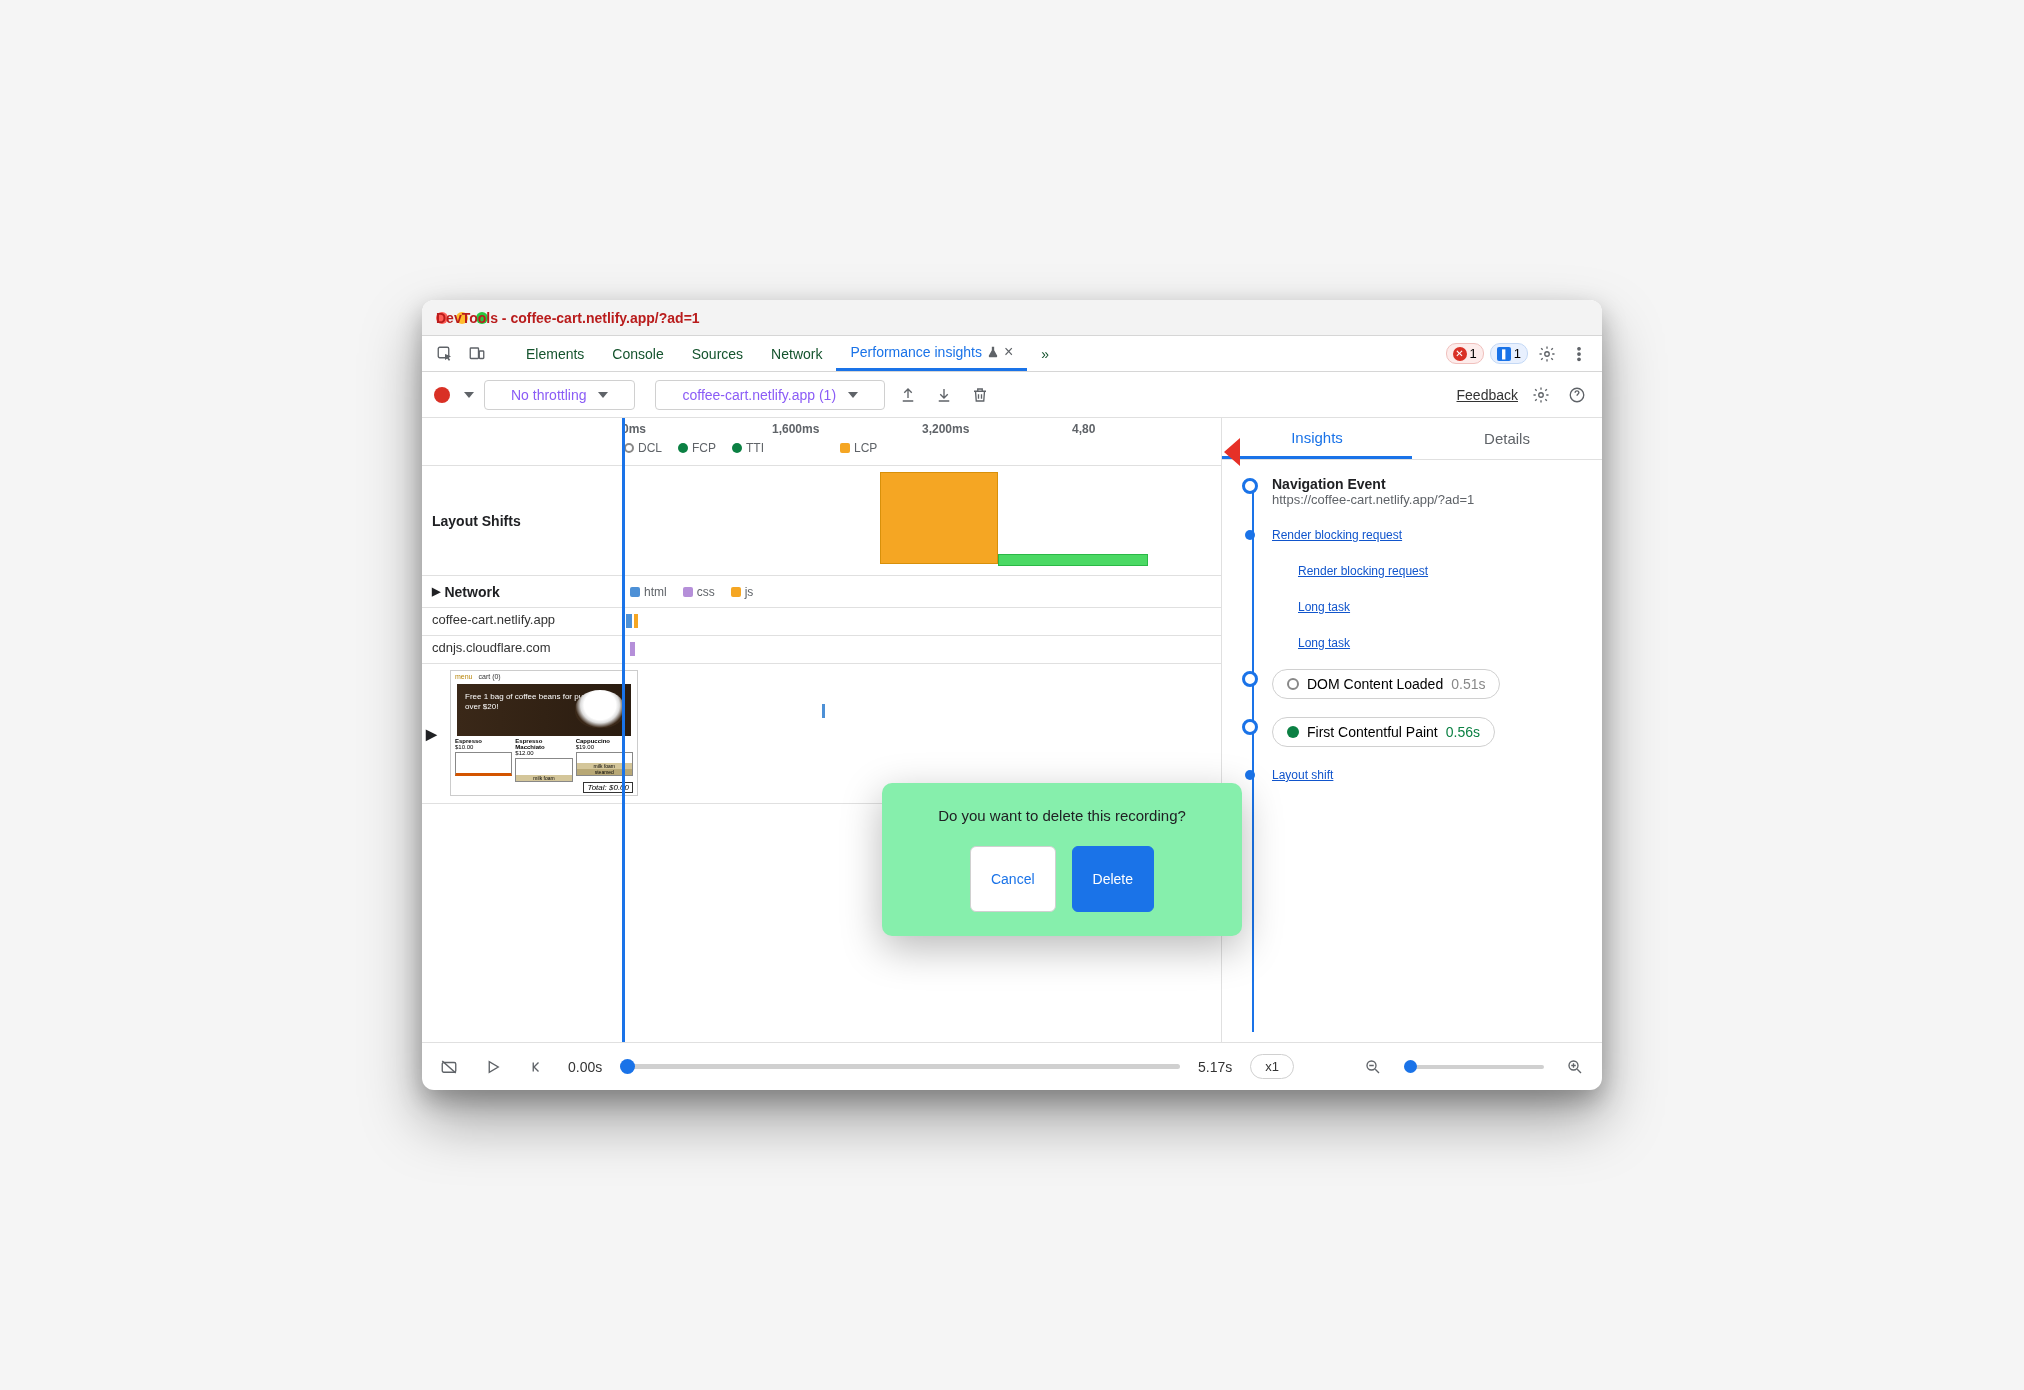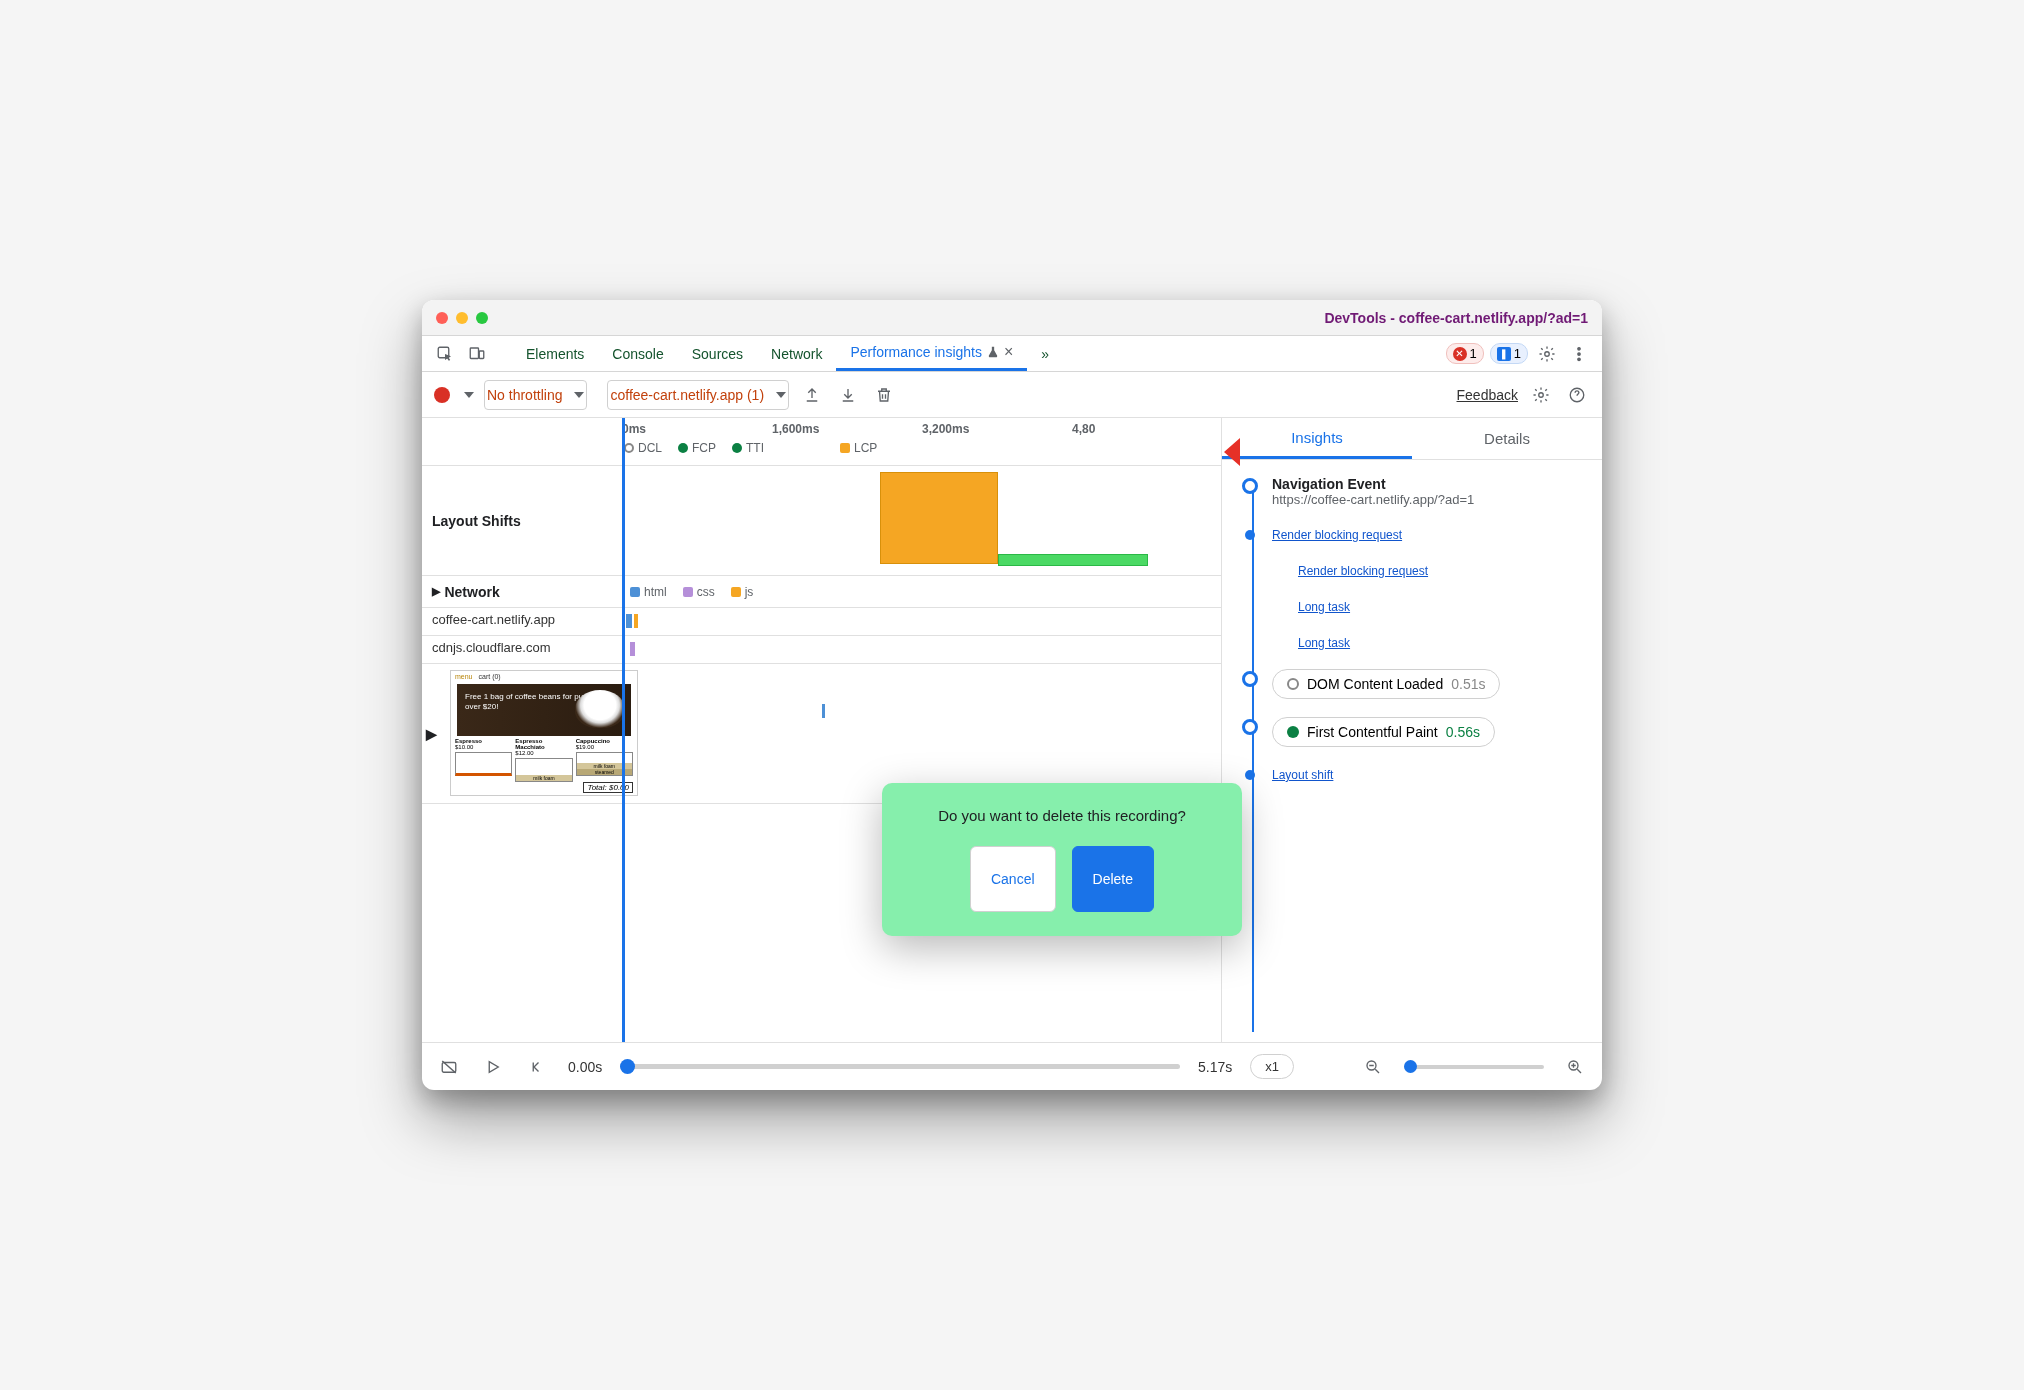--- a/index.html
+++ b/index.html
@@ -1,34 +1,34 @@
 <!DOCTYPE html>
 <html><head>
 <meta charset="utf-8">
 <style>
 * { margin:0; padding:0; box-sizing:border-box; font-family:-apple-system,BlinkMacSystemFont,"Segoe UI",sans-serif; }
 body { background:#f5f5f5; display:flex; justify-content:center; align-items:center; height:100vh; }
 .window { width:1180px; height:790px; background:#fff; border-radius:12px; box-shadow:0 30px 60px rgba(0,0,0,.35),0 10px 25px rgba(0,0,0,.25); overflow:hidden; position:relative; display:flex; flex-direction:column; }
 .titlebar { height:36px; background:#f3f3f3; display:flex; align-items:center; padding:0 14px; border-bottom:1px solid #d6d6d6; }
 .tl-btn { width:12px; height:12px; border-radius:50%; margin-right:8px; display:inline-block; }
 .tl-red{background:#ff5f57}.tl-yellow{background:#ffbd2e}.tl-green{background:#28c840}
-.title { flex:1; text-align:right; font-size:14px; font-weight:600; color:#701a75; margin-left:-60px; }
+.title { flex:1; text-align:left; font-size:14px; font-weight:600; color:#b91c1c; margin-left:-60px; }
 .tabbar { height:36px; border-bottom:1px solid #d6d6d6; display:flex; align-items:center; padding:0 10px; gap:6px; }
 .icon-btn { width:26px; height:26px; display:flex; align-items:center; justify-content:center; color:#5f6368; cursor:pointer; border-radius:4px; }
 .tabs { display:flex; gap:0; margin-left:16px; height:100%; }
 .tab { padding:0 14px; display:flex; align-items:center; font-size:14px; color:#14532d; cursor:pointer; gap:4px; }
 .tab.active { color:#1a73e8; border-bottom:3px solid #1a73e8; }
 .spacer { flex:1 }
 .badge { display:flex; align-items:center; gap:3px; font-size:13px; padding:2px 6px; border-radius:10px; }
 .badge.err .dot{width:14px;height:14px;border-radius:50%;background:#d93025;color:#fff;display:flex;align-items:center;justify-content:center;font-size:10px}
 .badge.info .dot{width:14px;height:14px;border-radius:2px;background:#1a73e8;color:#fff;display:flex;align-items:center;justify-content:center;font-size:10px}
 .toolbar { height:46px; border-bottom:1px solid #e0e0e0; display:flex; align-items:center; padding:0 12px; gap:10px; }
 .record-dot{width:16px;height:16px;border-radius:50%;background:#d93025}
 .tri{width:0;height:0;border-left:5px solid transparent;border-right:5px solid transparent;border-top:6px solid #5f6368;margin-left:4px}
-.select-box{border:1px solid #d0d0d0;border-radius:4px;padding:6px 2px;display:flex;align-items:center;gap:8px;font-size:14px;color:#c2410c;cursor:pointer}
+.select-box{border:1px solid #d0d0d0;border-radius:4px;padding:6px 26px;display:flex;align-items:center;gap:8px;font-size:14px;color:#8b5cf6;cursor:pointer}
 .fb-link{text-decoration:underline;color:#333;font-size:14px}
 .arrow-annot { position:absolute; top:130px; left:800px; z-index:50; }
 .main { flex:1; display:flex; overflow:hidden; position:relative; }
 .timeline-pane { flex:1; display:flex; flex-direction:column; overflow:hidden; border-right:1px solid #e0e0e0; }
 .ruler { height:48px; border-bottom:1px solid #e0e0e0; position:relative; padding-left:200px; font-size:12px; color:#5f6368; }
 .ruler-ticks{display:flex; gap:0; height:20px; align-items:center; position:relative;font-weight:bold;}
 .tick{position:absolute; top:4px;}
 .markers-row{display:flex; gap:16px; padding:3px 0 0 2px; align-items:center; font-size:12px;}
 .mk{display:flex;align-items:center;gap:4px}
 .mk .c{width:10px;height:10px;border-radius:50%}

